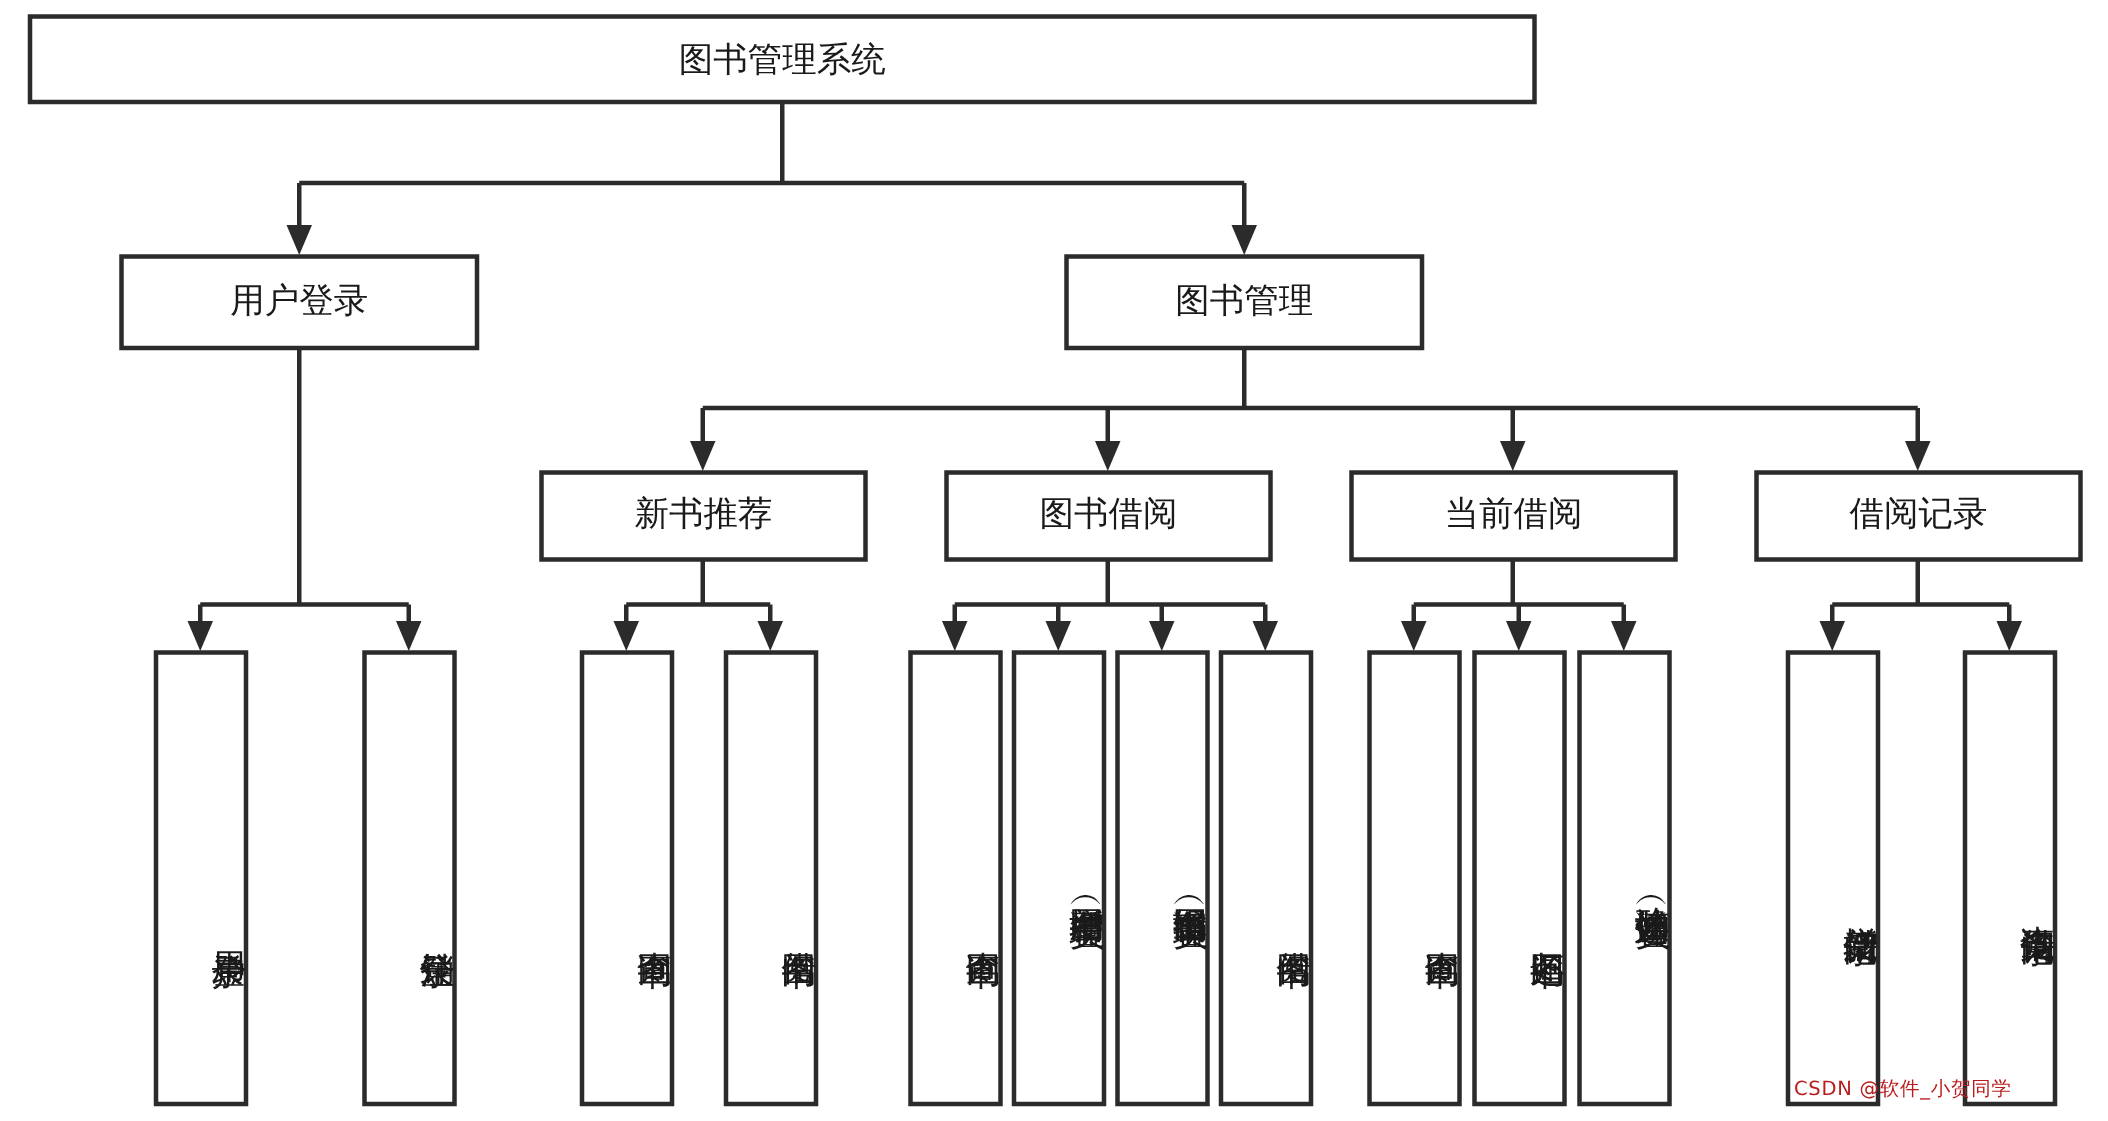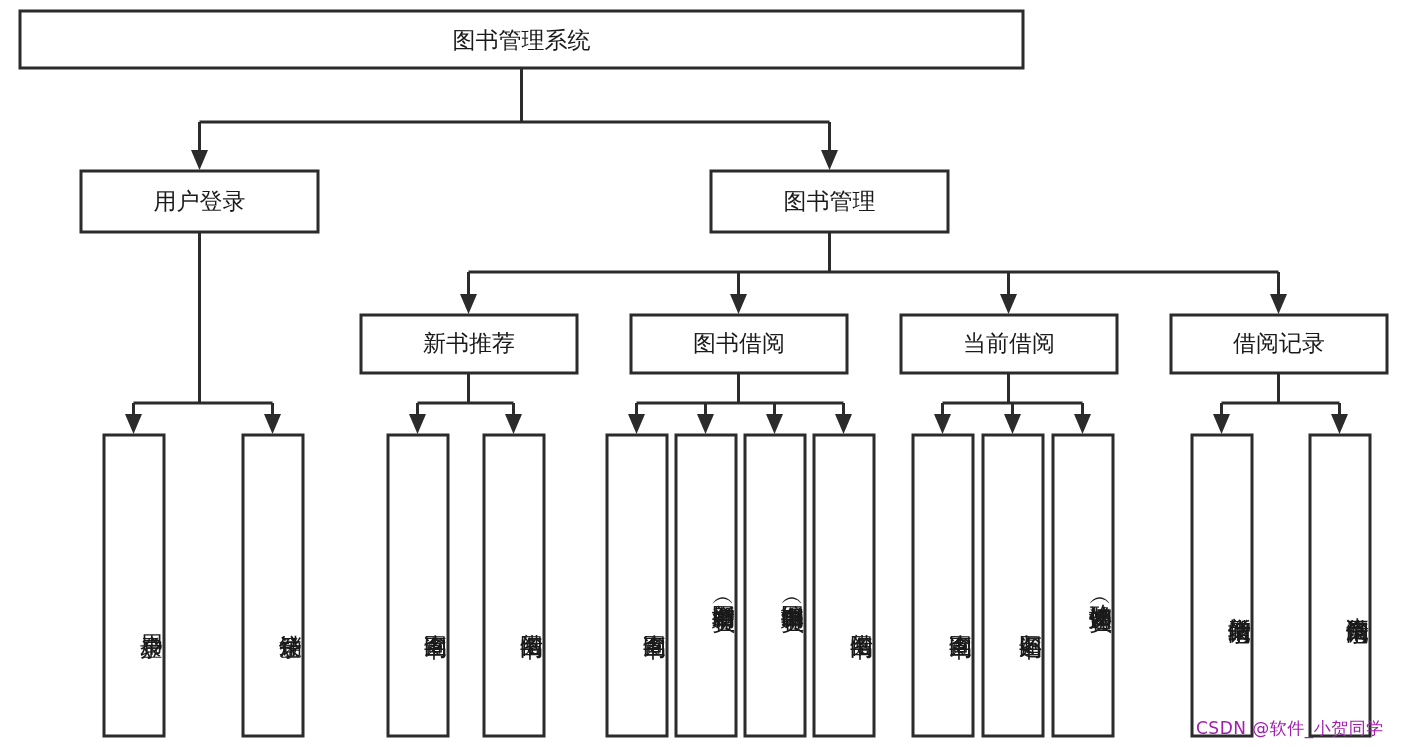--- a/index.html
+++ b/index.html
@@ -62,22 +62,22 @@
     letter-spacing: 1px;
     display: flex;
     align-items: flex-start;
     justify-content: center;
     text-align: left;
     pointer-events: none;
   }
   .watermark {
     position: absolute;
     font-family: "DejaVu Sans", "Liberation Sans", sans-serif;
-    font-size: 17px;
-    color: #a21caf;
+    font-size: 13px;
+    color: #b91c1c;
     white-space: nowrap;
     letter-spacing: 0.5px;
   }
 </style>
 </head>
 <body>
 
 <div id="diagram-root">
 
   <svg id="flow" viewBox="0 0 1405 747" xmlns="http://www.w3.org/2000/svg">

